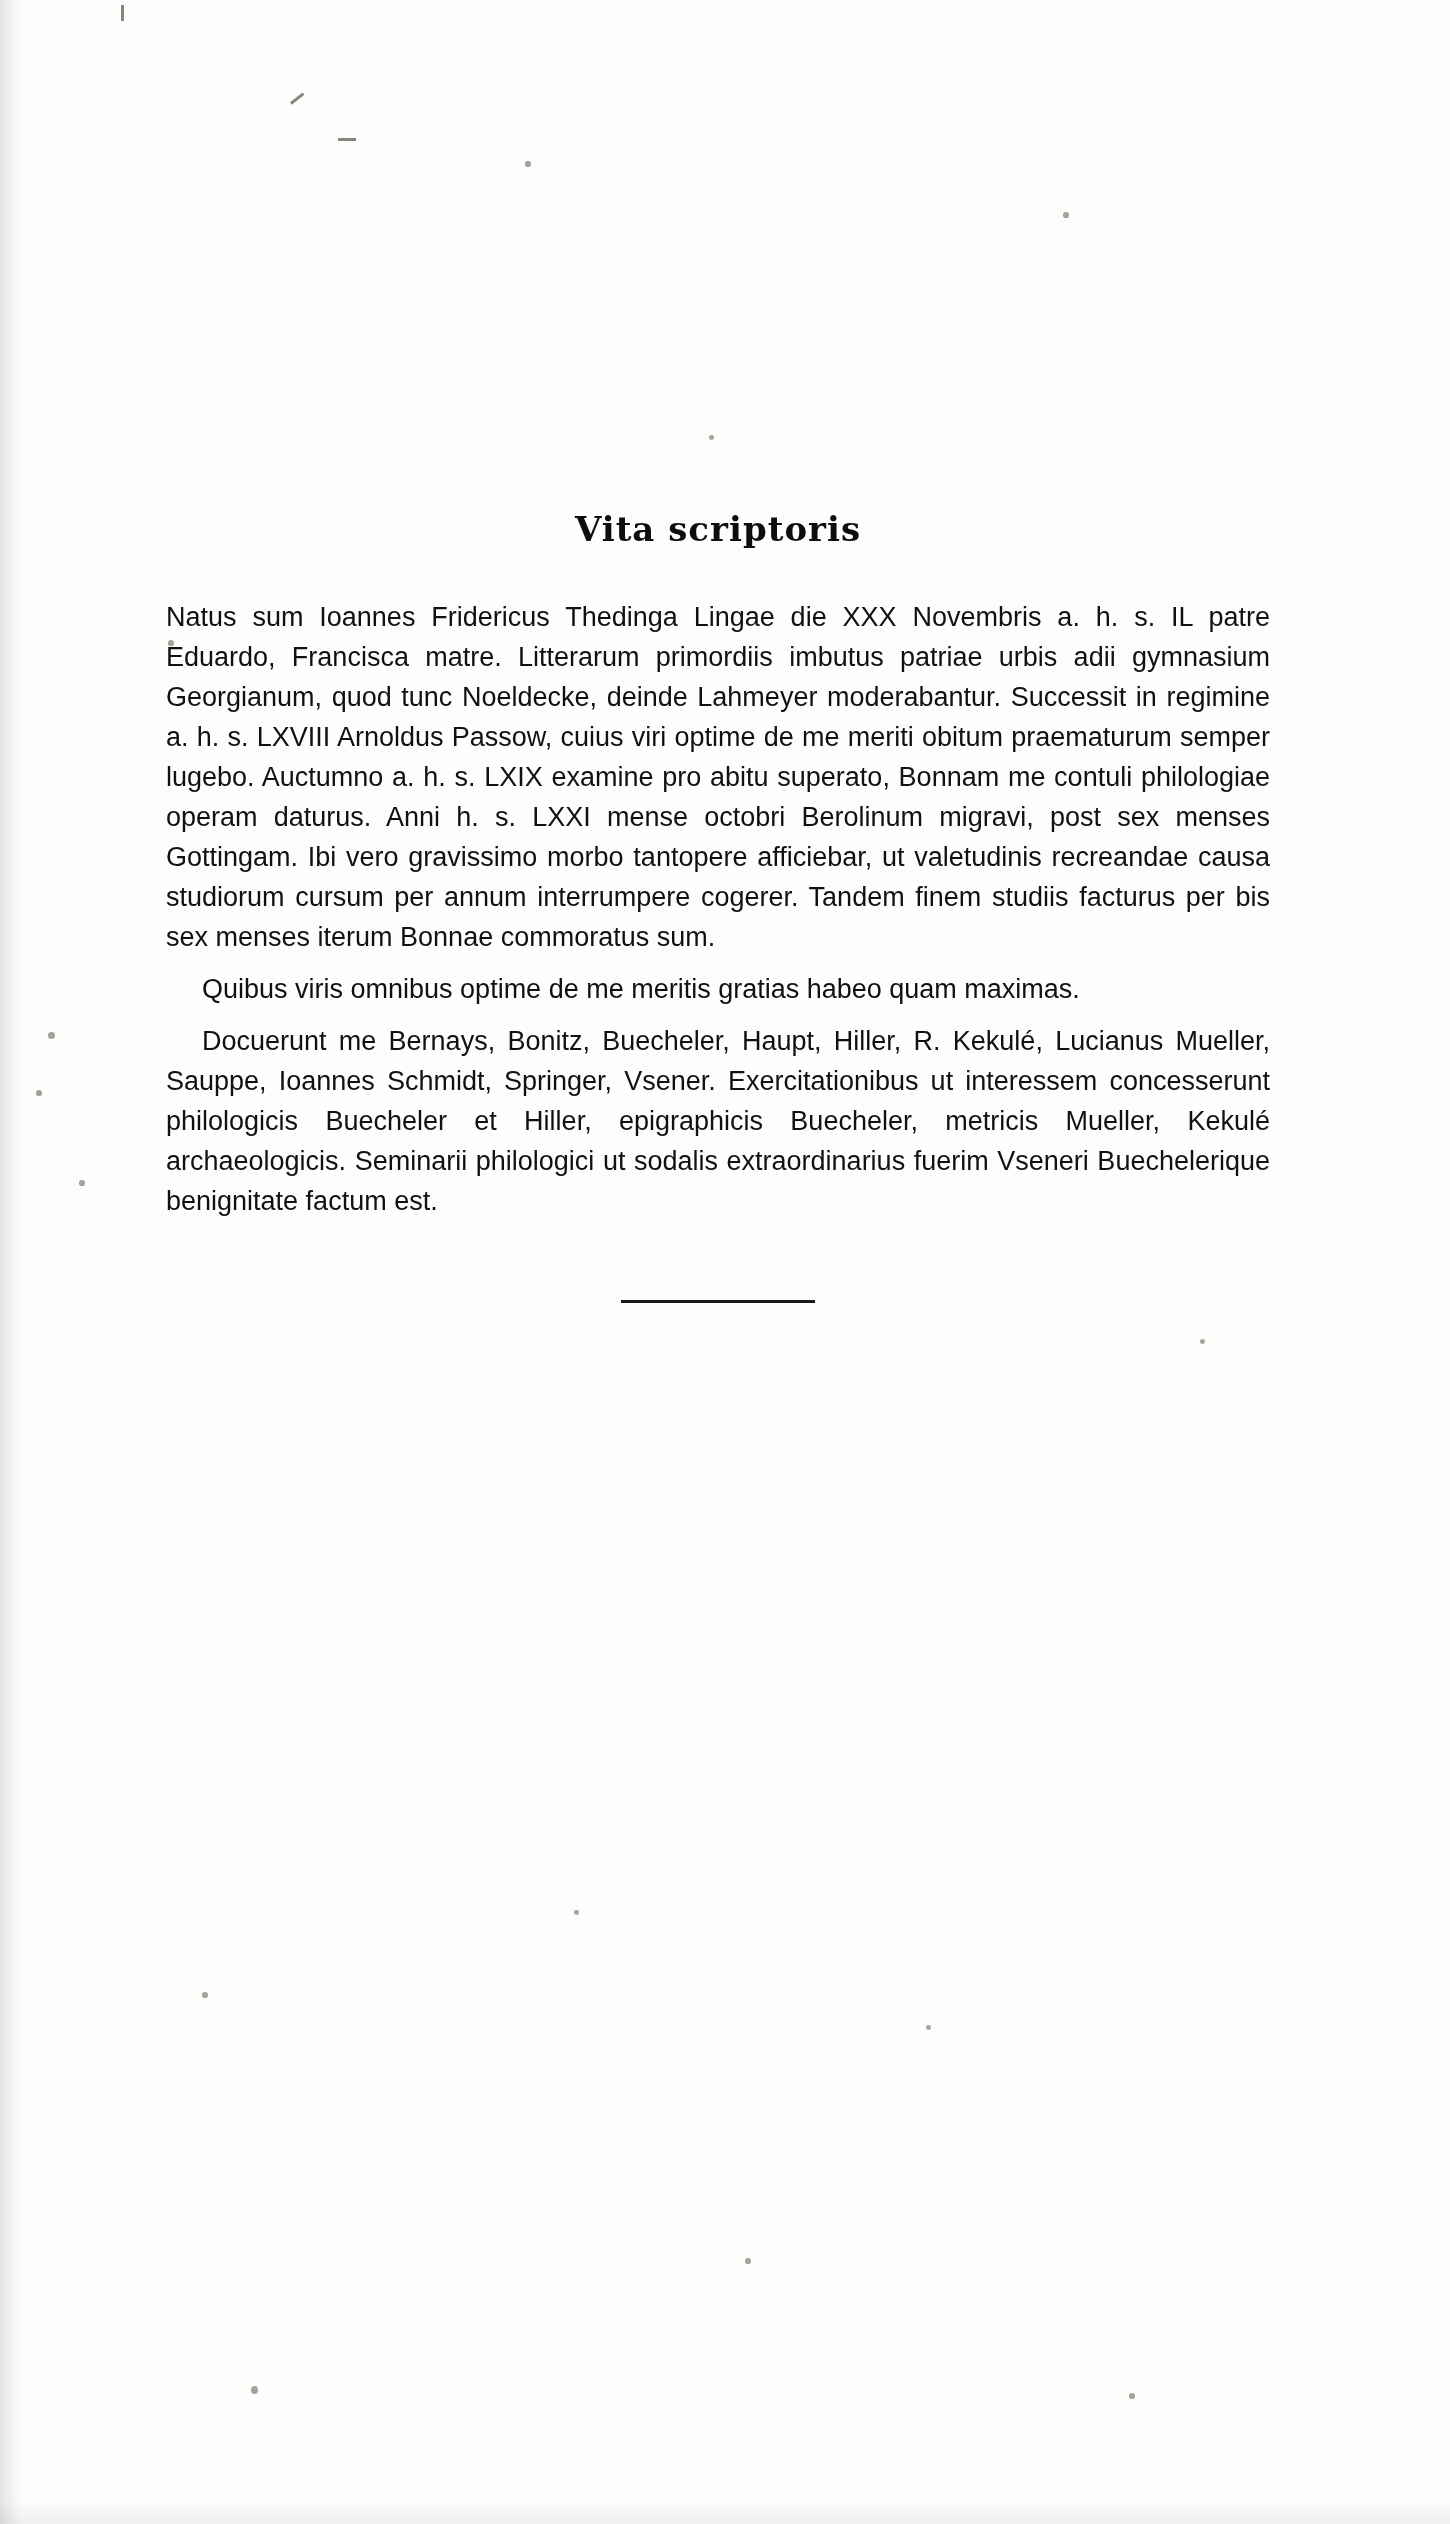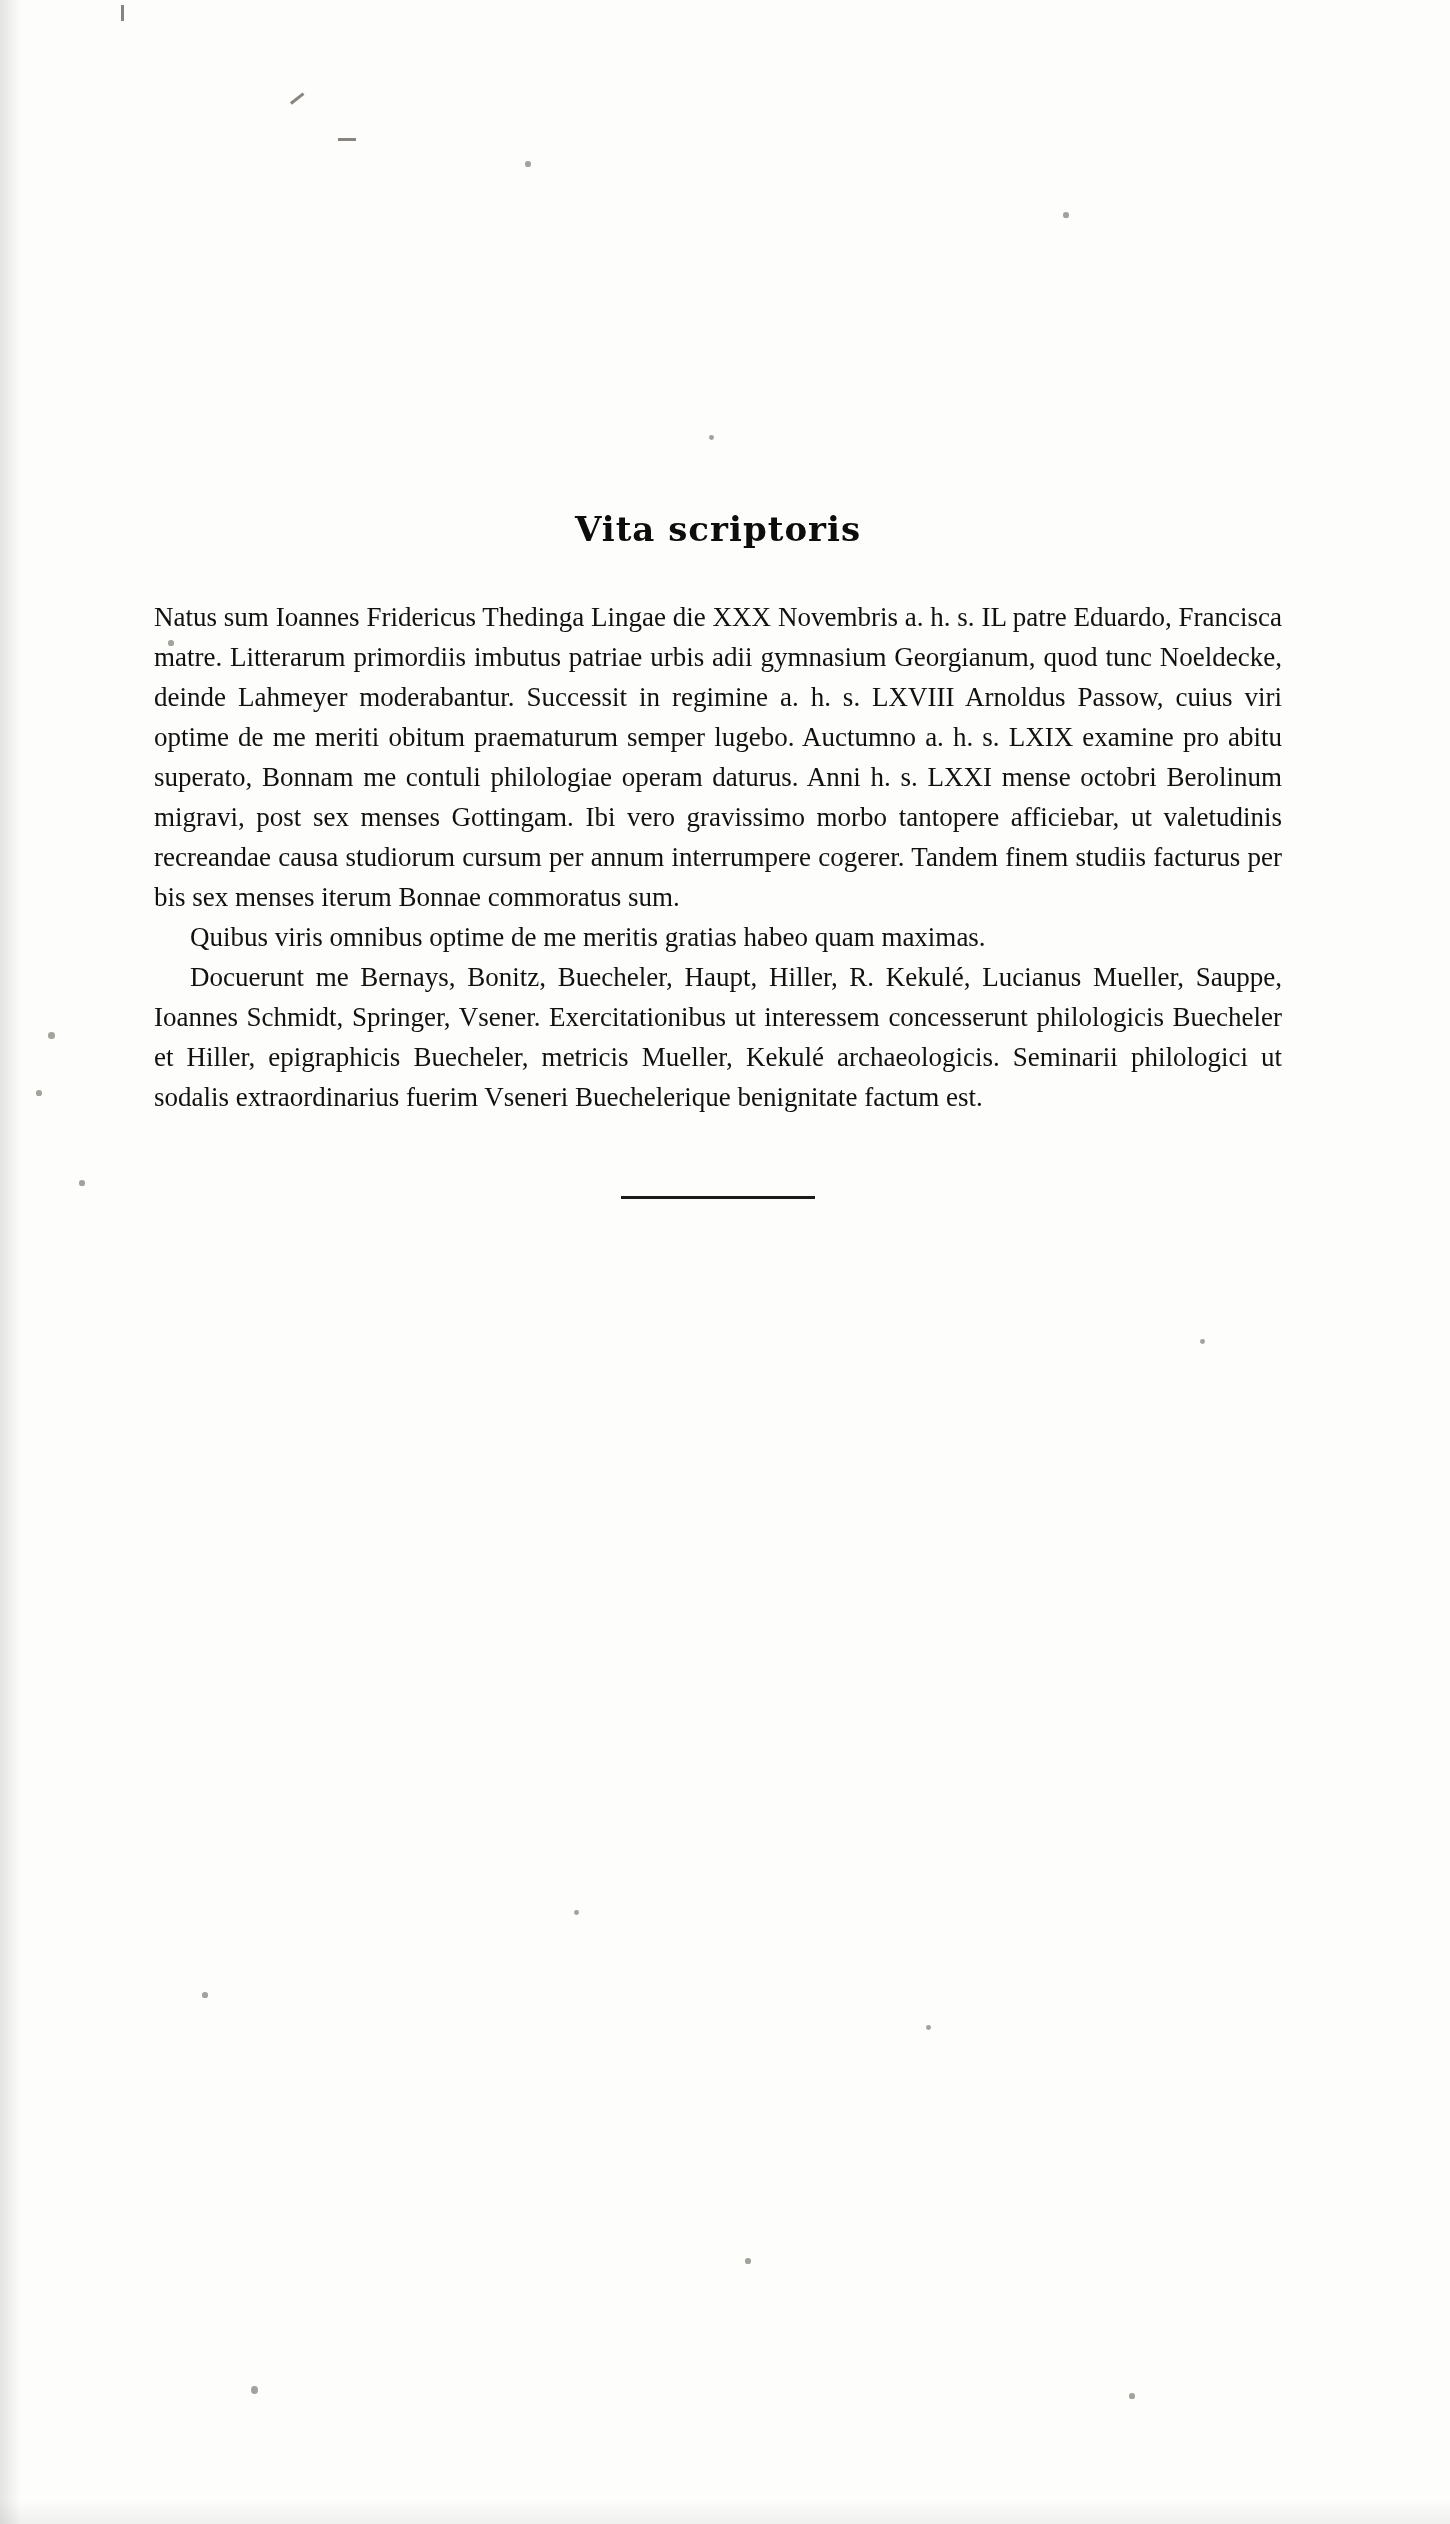--- a/index.html
+++ b/index.html
@@ -35,26 +35,26 @@
     text-align: center;
     font-family: "DejaVu Serif", serif;
     font-weight: bold;
     font-size: 34px;
     letter-spacing: 1px;
     margin: 0 0 48px 0;
     color: #0d0d0d;
   }
 
   .para {
-    font-family: Liberation Serif, serif;
+    font-family: Liberation Sans, sans-serif;
     font-size: 27px;
     line-height: 40px;
     text-align: justify;
     text-justify: inter-word;
-    margin: 0;
+    margin: 12px;
     color: #111111;
     hyphens: manual;
   }
   .para + .para {
     text-indent: 36px;
   }
 
   .rule {
     width: 194px;
     height: 2.5px;

